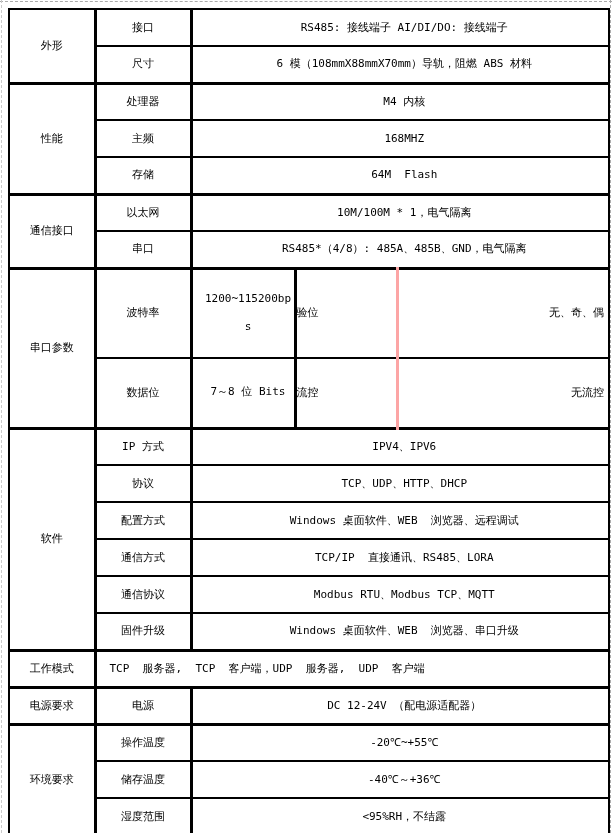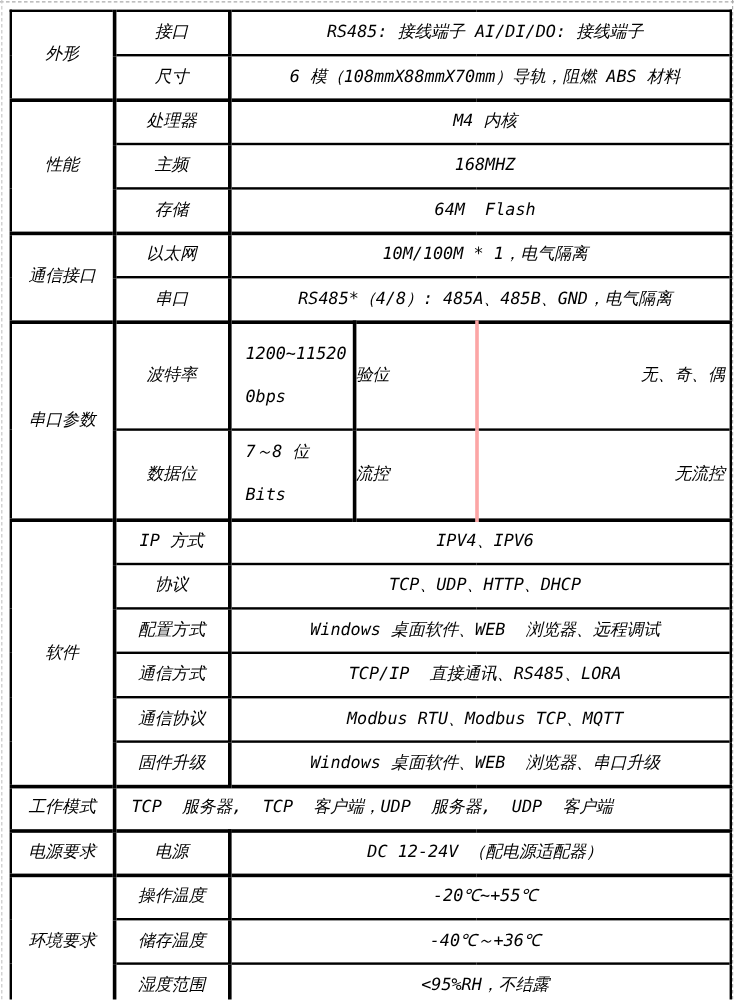--- a/index.html
+++ b/index.html
@@ -19,32 +19,31 @@
 
   table.spec {
     position: absolute; left: 8px; top: 8px;
     width: 600px;
     border-collapse: collapse;
     table-layout: fixed;
     border: 2px solid #000;
   }
   td {
     border-top: 2px solid #000;
-    font-size: 14px;
+    font-size: 11px;
     padding: 0;
     vertical-align: middle;
     overflow: hidden;
     line-height: 1.25;
-    font-style: italic;
   }
   td.gt { border-top: 3px solid #000; }          
   .c-group  { border-left: 2px solid #000; text-align: center; }
   .c-label  { border-left: 3px solid #000; border-right: 3px solid #000; text-align: center; }
   .c-val    { border-right: 2px solid #000; text-align: center; padding: 0 4px 0 12px; white-space: pre-wrap; }
-  .c-val1   { border-right: 3px solid #000; text-align: left; padding: 0 2px 0 12px;
+  .c-val1   { border-right: 3px solid #000; text-align: center; padding: 0 2px 0 12px;
               white-space: pre-wrap; overflow-wrap: break-word; word-wrap: break-word; line-height: 2.6; }
   .c-label2 { border-right: 3px solid #fca5a5; }
   .c-val2   { border-right: 2px solid #000; text-align: right; padding: 0 4px 0 12px; white-space: pre-wrap; }
   .c-span   { border-left: 3px solid #000; border-right: 2px solid #000; text-align: left;
               padding: 0 4px 0 13px; white-space: pre-wrap; }
   tr.r37 { height: 37px; }
   tr.r90 { height: 90px; }
   tr.r70 { height: 70px; }
 </style>
 </head>

